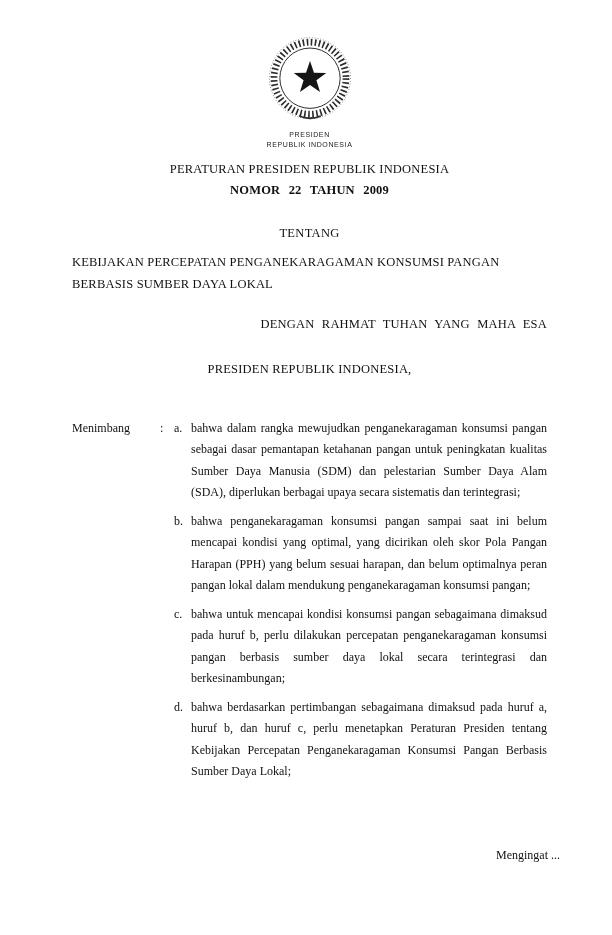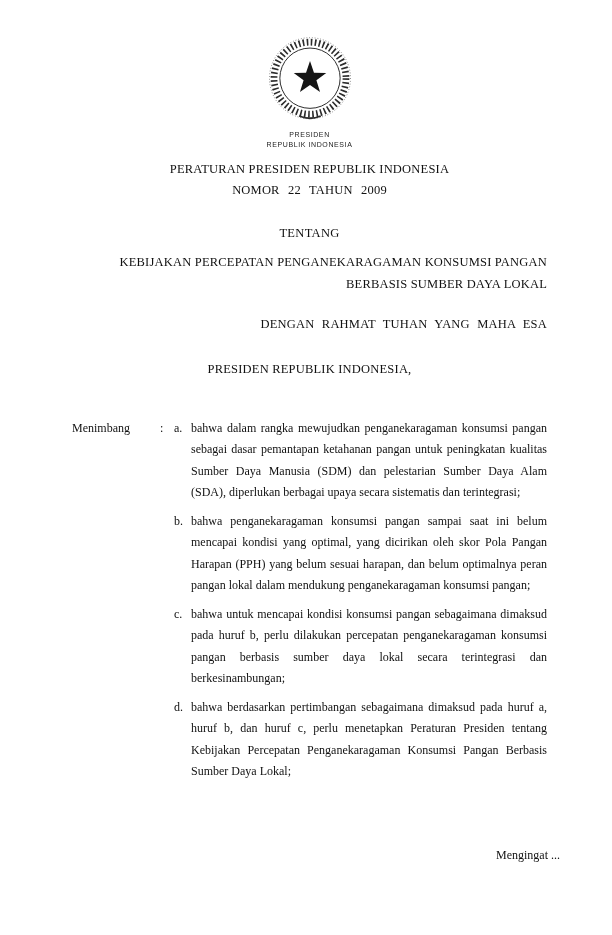--- a/index.html
+++ b/index.html
@@ -27,29 +27,29 @@
   .seal-label {
     font-family: "Liberation Sans", sans-serif;
     font-size: 7px;
     letter-spacing: 0.6px;
     line-height: 1.4;
     color: #222222;
     margin-top: 2px;
   }
   .heading { text-align: center; font-size: 12.5px; letter-spacing: 0.2px; }
   .h-title  { margin-top: 12px; }
-  .h-number { margin-top: 6px; word-spacing: 5px; }
+  .h-number { margin-top: 6px; word-spacing: 5px; font-weight: bold; }
   .h-tentang {
     text-align: center;
     margin-top: 28px;
     font-size: 12.5px;
     letter-spacing: 0.3px;
   }
   .h-subject {
-    text-align: right;
+    text-align: left;
     margin-top: 10px;
     font-size: 12.5px;
     line-height: 22px;
     letter-spacing: 0.2px;
   }
   .h-grace {
     text-align: right;
     margin-top: 22px;
     font-size: 12.5px;
     word-spacing: 4px;

